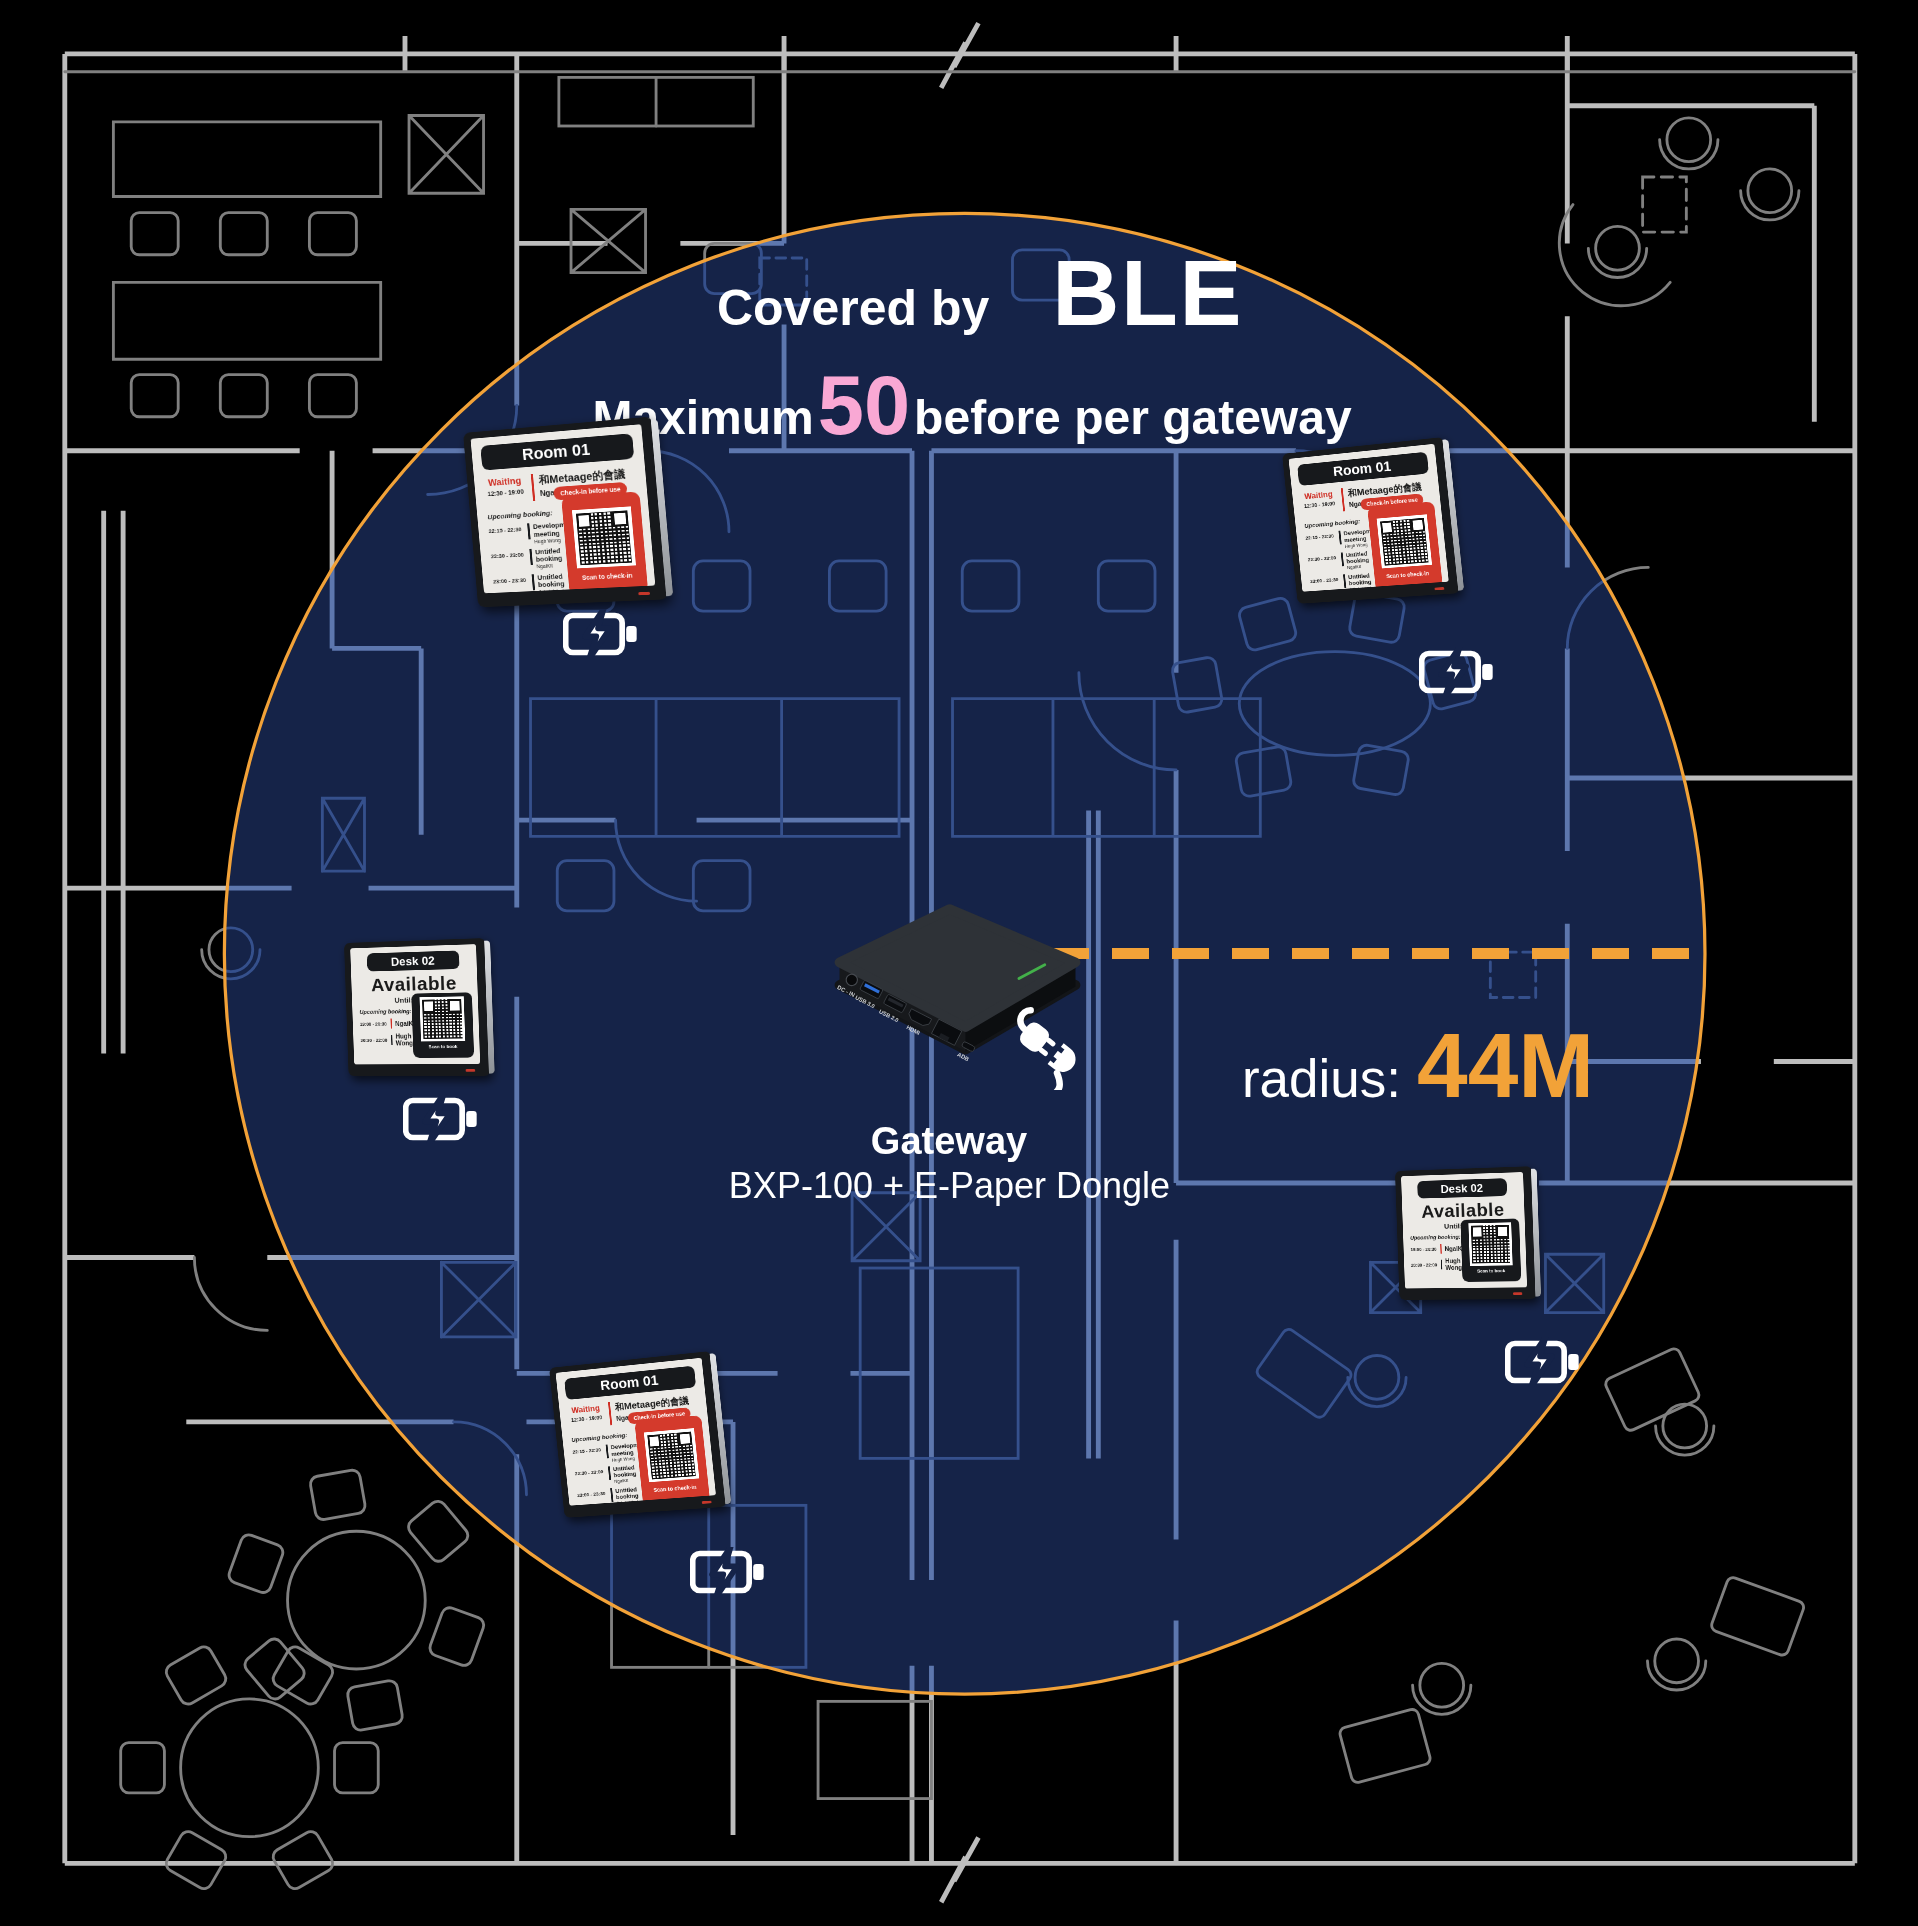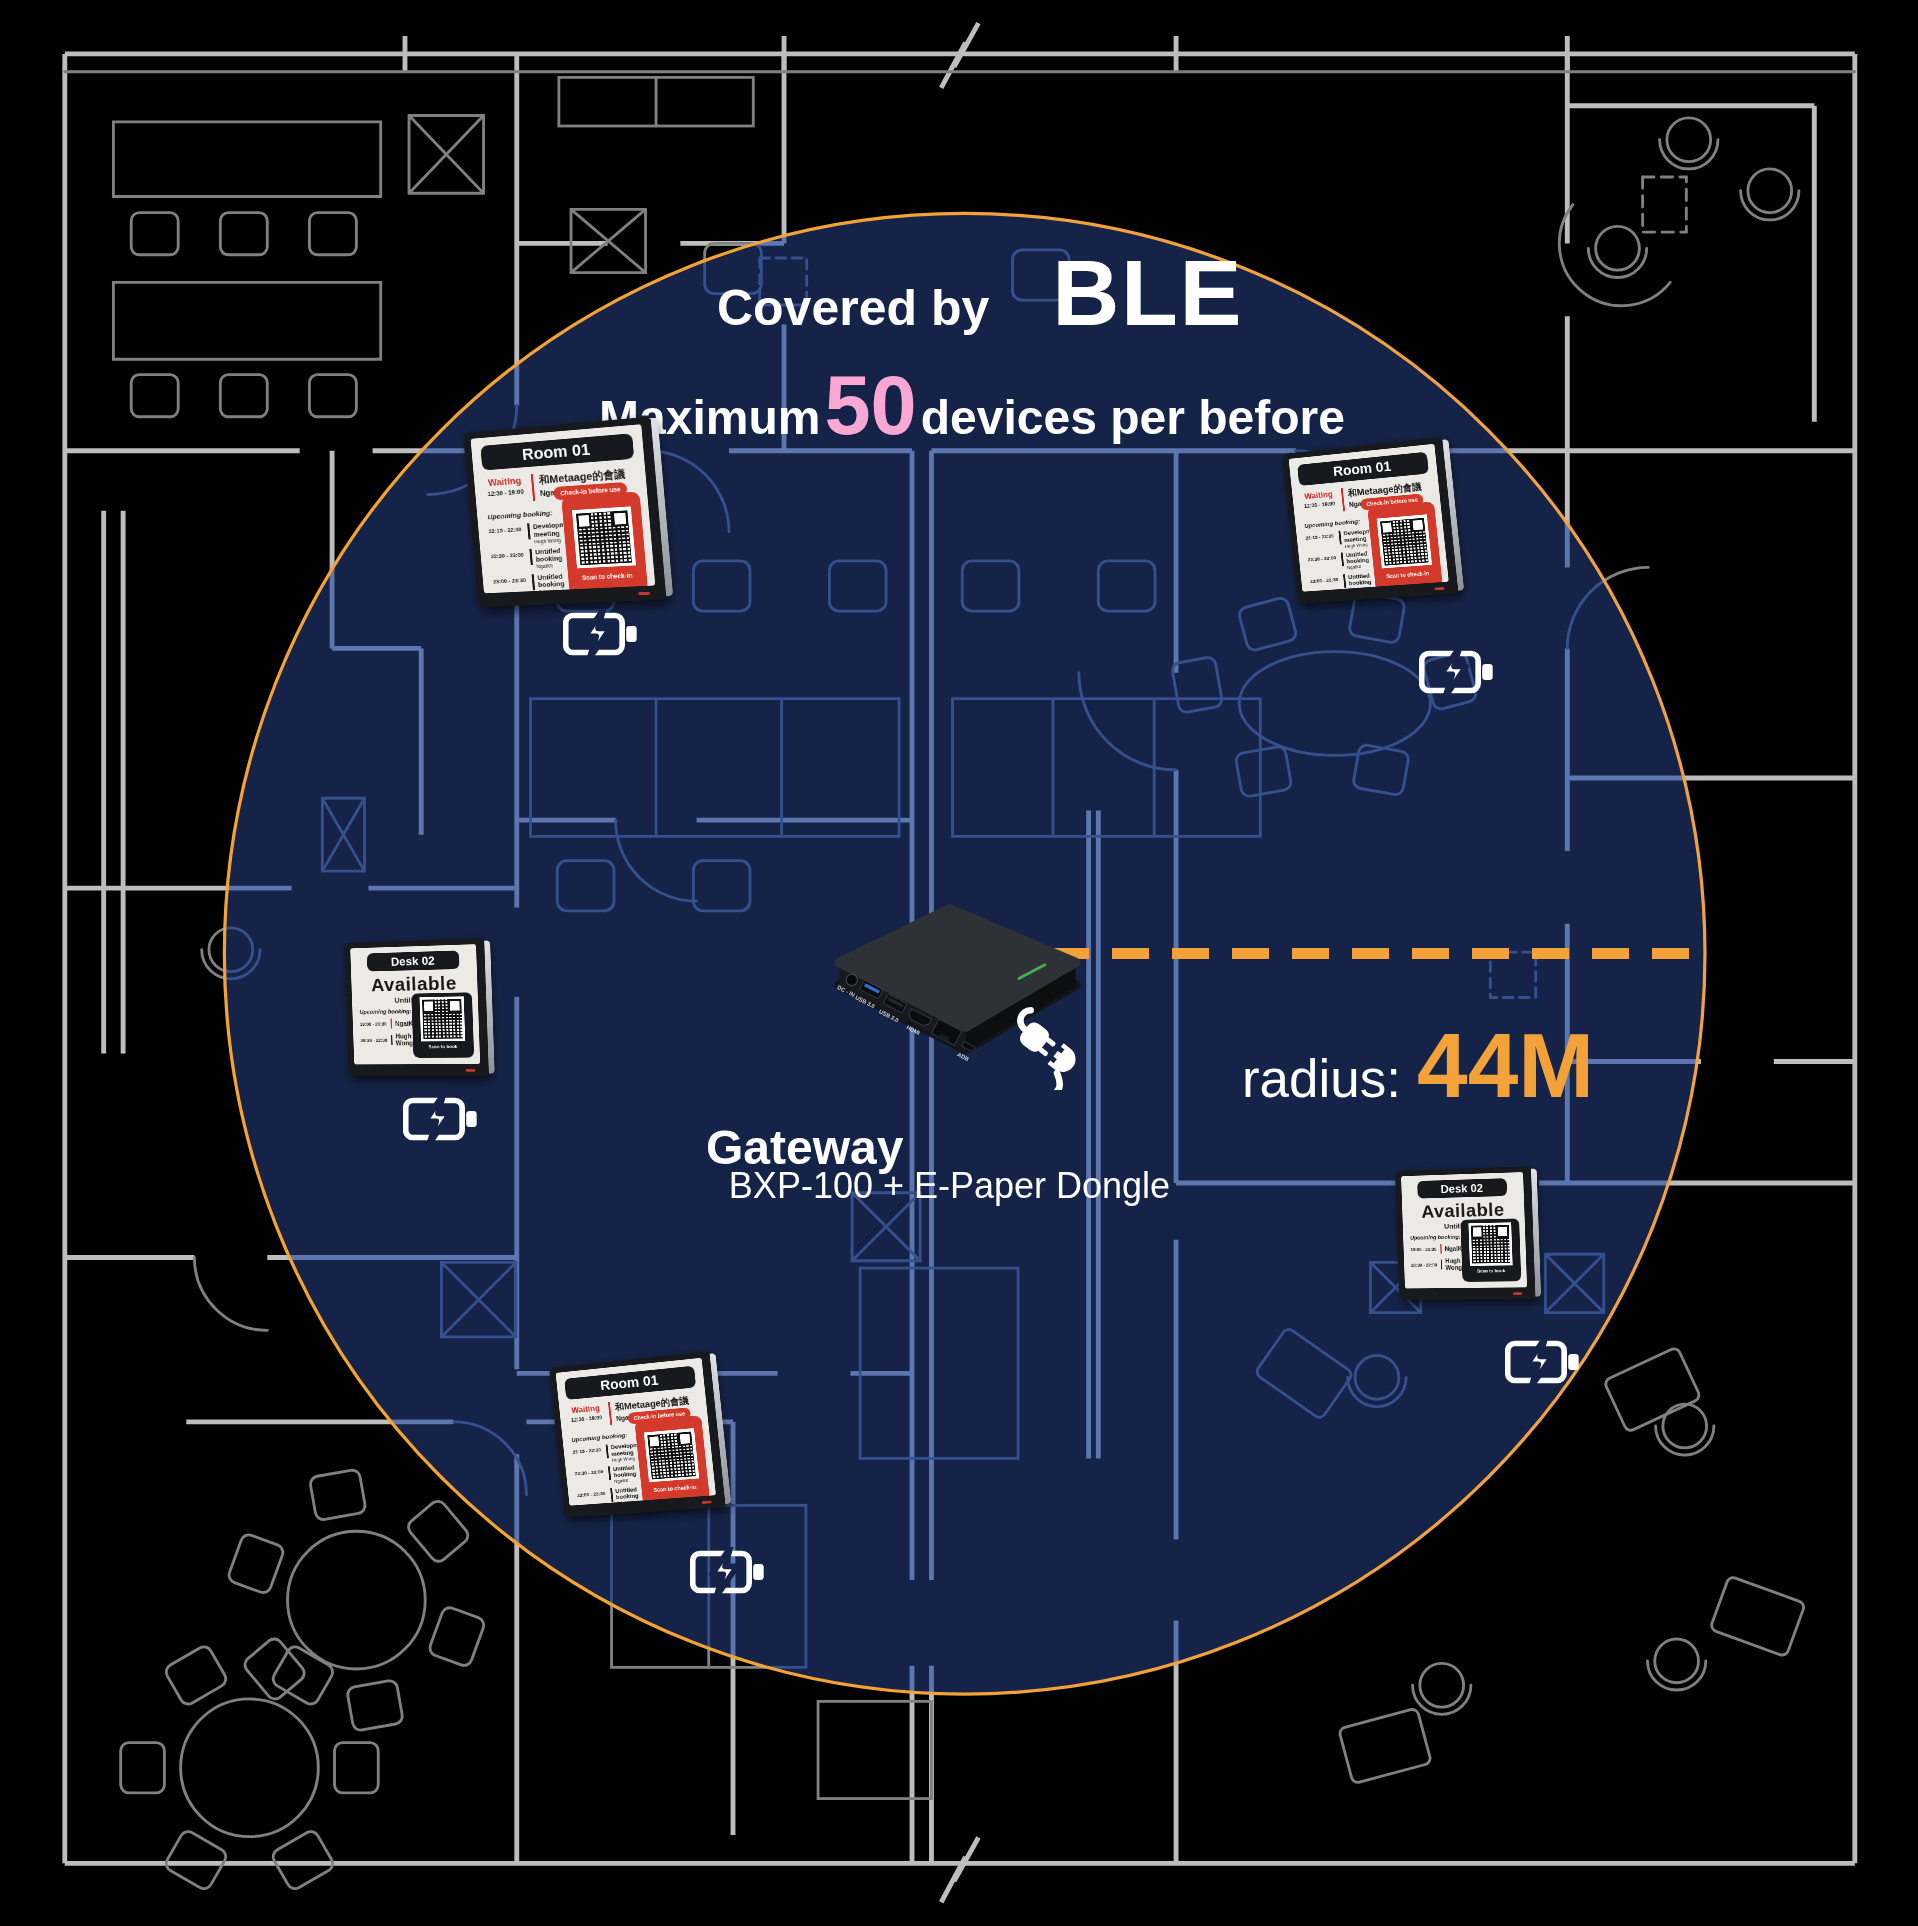--- a/index.html
+++ b/index.html
@@ -16,22 +16,22 @@
             color:#fff;white-space:nowrap;}
   #title{left:575px;top:240px;width:810px;gap:23px;}
   #title .t-pre{font-size:50px;font-weight:bold;}
   #title .t-big{font-size:93px;font-weight:bold;letter-spacing:1.6px;margin-left:40px;}
   #subtitle{left:567px;top:358px;width:810px;gap:4px;}
   #subtitle .s-txt{font-size:48px;font-weight:bold;}
   #subtitle .s-big{font-size:83px;font-weight:bold;color:#f9a8d4;}
   #radius-label{left:1175px;top:1014px;width:486px;gap:16px;}
   #radius-label .r-pre{font-size:53px;font-weight:500;}
   #radius-label .r-big{font-size:91px;font-weight:bold;color:#F2A238;}
-  #gw-name{left:706px;top:1120px;width:486px;color:#fff;
-           font-size:48px;font-weight:bold;}
+  #gw-name{left:706px;top:1120px;width:486px;text-align:center;color:#fff;
+           font-size:38px;font-weight:bold;}
   #gw-model{left:666px;top:1165px;width:567px;text-align:center;color:#fff;
             font-size:36px;font-weight:500;}
 
   
   #dash-line{left:1052px;top:948px;width:644px;height:10.5px;
      background:repeating-linear-gradient(90deg,#F2A238 0 37px,transparent 37px 60px);}
 
   
   .dev-wrap{position:absolute;transform-origin:top left;}
   .epd{position:relative;background:#17191c;border-radius:9.7px;
@@ -293,21 +293,21 @@
 
   <div id="dash-line" class="abs"></div>
 
   <div id="title" class="headline">
     <span class="t-pre">Covered by</span>
     <span class="t-big">BLE</span>
   </div>
   <div id="subtitle" class="headline">
     <span class="s-txt">Maximum</span>
     <span class="s-big">50</span>
-    <span class="s-txt">devices per before</span>
+    <span class="s-txt">before per gateway</span>
   </div>
   <div id="radius-label" class="headline">
     <span class="r-pre">radius:</span>
     <span class="r-big">44M</span>
   </div>
   <div id="gw-name" class="abs">Gateway</div>
   <div id="gw-model" class="abs">BXP-100 + E-Paper Dongle</div>
 
   <svg id="gateway-svg" class="abs" viewBox="0 0 320 240">
     <path d="M14,120 L150,54 L306,120 L170,200 Z" fill="#131518" stroke="#131518" stroke-width="12" stroke-linejoin="round"></path>

